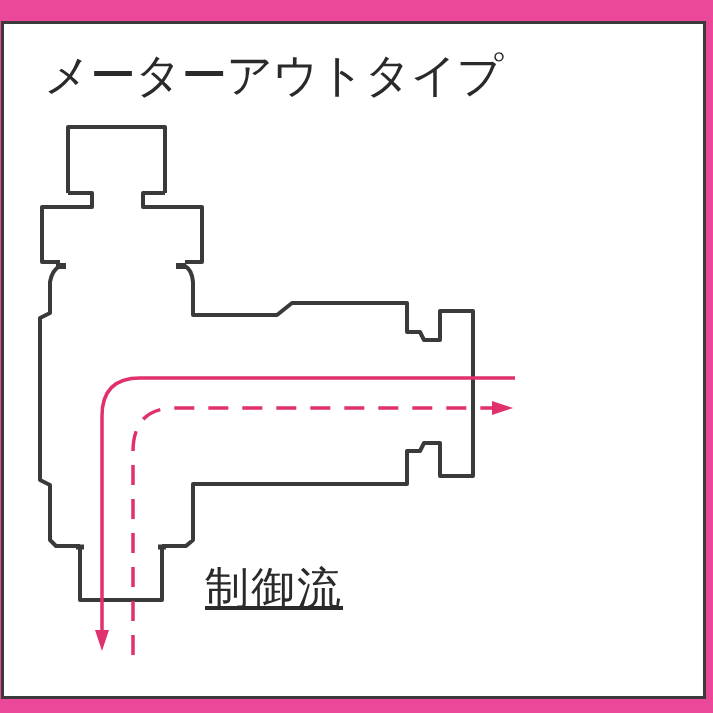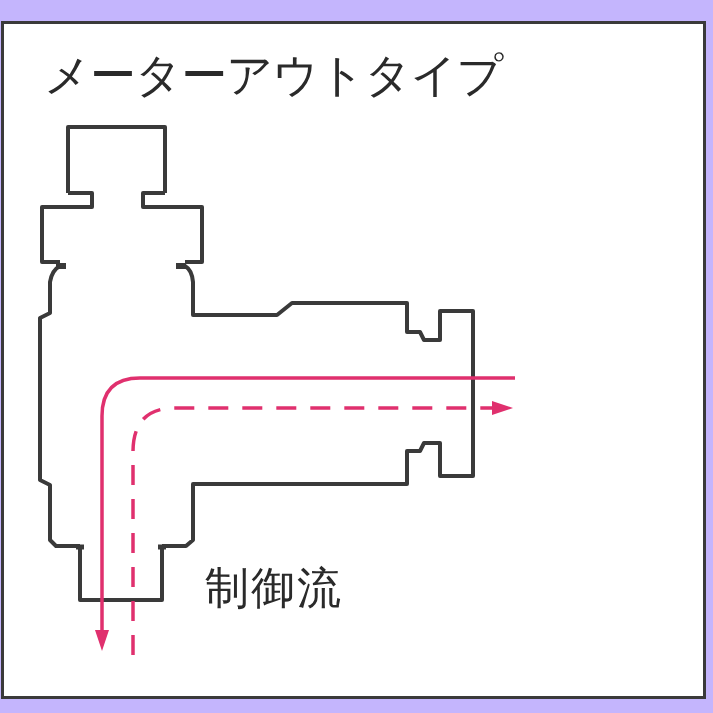--- a/index.html
+++ b/index.html
@@ -7,21 +7,21 @@
       padding: 0;
       background: #ffffff;
       width: 713px;
       height: 713px;
       overflow: hidden;
     }
     .canvas {
       position: relative;
       width: 713px;
       height: 713px;
-      background: #c4b5fd;
+      background: #ec4899;
     }
     .frame {
       position: absolute;
       left: 1px;
       top: 21px;
       width: 705px;
       height: 678px;
       border: 3px solid #3a3a3a;
       box-sizing: border-box;
       background: #ffffff;
@@ -50,20 +50,21 @@
       left: 515px;
       top: 312px;
       font-size: 44px;
       letter-spacing: 2px;
     }
     .controlled-flow {
       left: 205px;
       top: 566px;
       font-size: 44px;
       letter-spacing: 2px;
+      text-decoration: underline;
     }
   </style>
 </head>
 <body>
 
 <div class="canvas">
   <div class="frame"></div>
 
   <svg class="diagram" viewBox="0 0 713 713">
 

